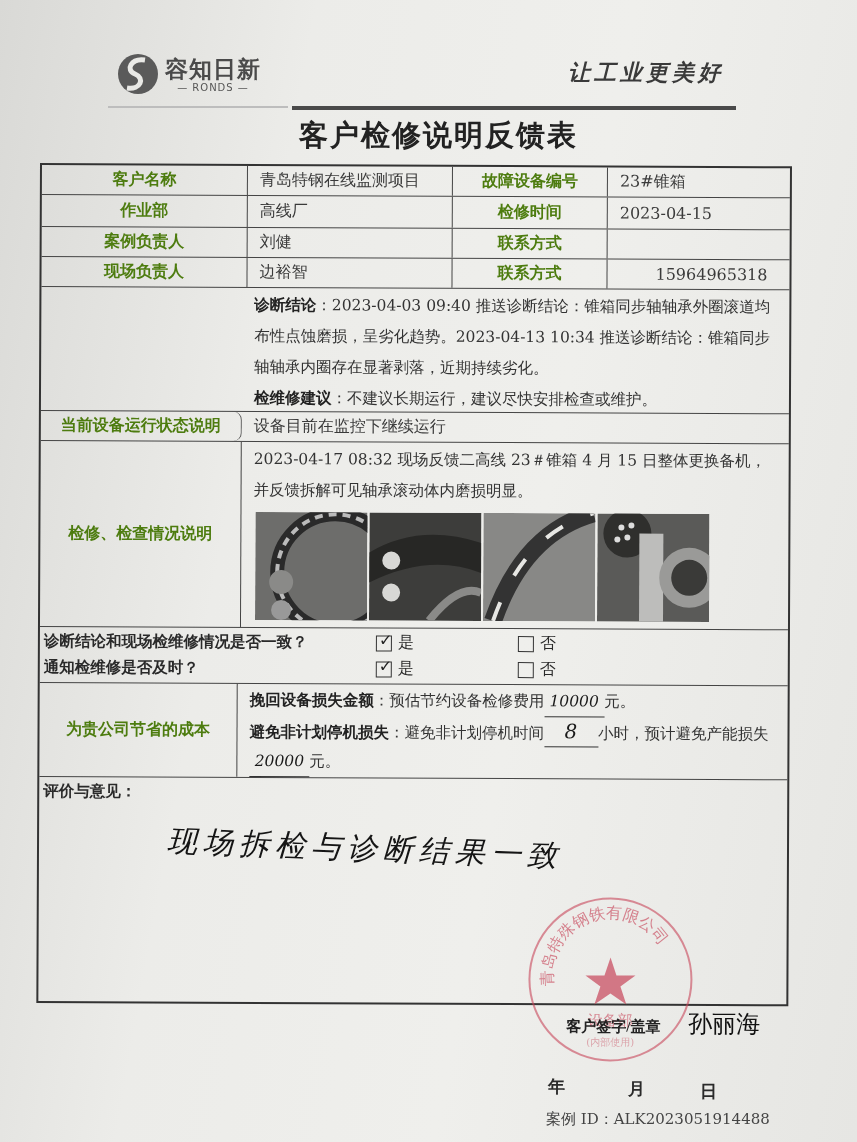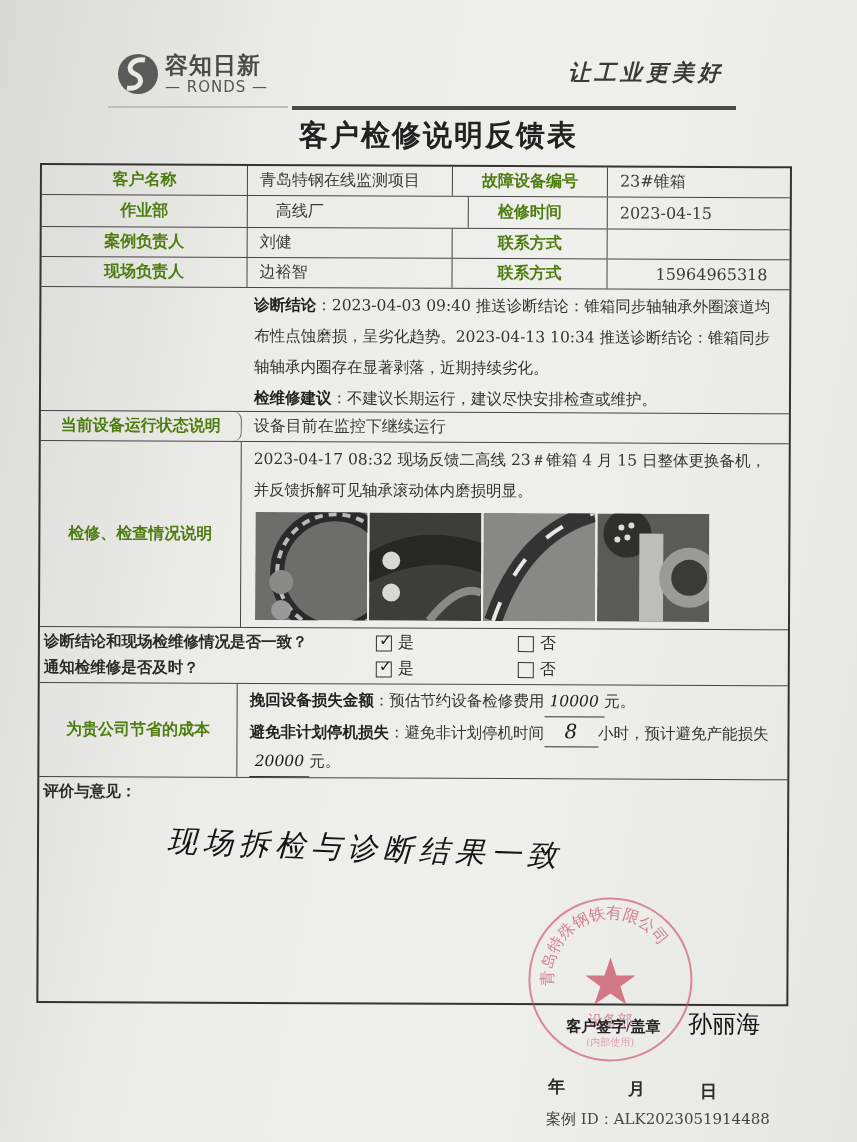--- a/index.html
+++ b/index.html
@@ -12,21 +12,21 @@
   }
   .page {
     position:absolute; left:0; top:0; width:857px; height:1142px;
   }
   
   .logo { position:absolute; left:115px; top:50px; display:flex; align-items:center; }
   .logo-mark { width:46px; height:48px; position:relative; }
   .logo-mark svg { width:46px; height:48px; }
   .logo-text { margin-left:4px; }
   .logo-cn { font-family:"DejaVu Sans", sans-serif; font-weight:bold; font-size:23px; color:#4a4a4a; letter-spacing:1px; line-height:26px; }
-  .logo-en { font-family:"DejaVu Sans", sans-serif; font-size:15px; color:#555; letter-spacing:1px; text-align:center; }
+  .logo-en { font-family:"DejaVu Sans", sans-serif; font-size:10px; color:#555; letter-spacing:1px; text-align:center; }
   .slogan { position:absolute; left:568px; top:58px; font-family:"DejaVu Serif", serif; font-size:22px; font-weight:bold; font-style:italic; color:#3a3a3a; letter-spacing:4px; }
   .hr-left { position:absolute; left:108px; top:106px; width:180px; height:2px; background:#bdbdbd; }
   .hr-right { position:absolute; left:292px; top:106px; width:444px; height:4px; background:#4a4a4a; }
   .title { position:absolute; left:0; width:857px; top:116px; text-align:center; font-family:"DejaVu Sans", sans-serif; font-weight:bold; font-size:29px; color:#222; letter-spacing:2px; padding-left:20px; box-sizing:border-box;}
 
   
   .form { position:absolute; left:40px; top:163px; width:752px; height:840px; border:2px solid #333; box-sizing:border-box; transform:rotate(0.25deg); transform-origin:left top;}
   .row { position:absolute; left:0; right:0; border-bottom:1.5px solid #444; box-sizing:border-box; }
   .cell { position:absolute; top:0; bottom:0; border-right:1.5px solid #444; box-sizing:border-box; display:flex; align-items:center; }
   .cell.last { border-right:none; }
@@ -78,21 +78,21 @@
 
     <div class="row" style="top:0;height:30px;">
       <div class="cell lbl" style="left:0;width:206px;">客户名称</div>
       <div class="cell val" style="left:206px;width:205px;">青岛特钢在线监测项目</div>
       <div class="cell lbl" style="left:411px;width:155px;">故障设备编号</div>
       <div class="cell val last" style="left:566px;right:0;">23#锥箱</div>
     </div>
 
     <div class="row" style="top:30px;height:32px;">
       <div class="cell lbl" style="left:0;width:206px;">作业部</div>
-      <div class="cell val" style="left:206px;width:205px;margin-left:16px;">高线厂</div>
+      <div class="cell val" style="left:206px;width:205px;">高线厂</div>
       <div class="cell lbl" style="left:411px;width:155px;">检修时间</div>
       <div class="cell val last" style="left:566px;right:0;">2023-04-15</div>
     </div>
 
     <div class="row" style="top:62px;height:30px;">
       <div class="cell lbl" style="left:0;width:206px;">案例负责人</div>
       <div class="cell val" style="left:206px;width:205px;">刘健</div>
       <div class="cell lbl" style="left:411px;width:155px;">联系方式</div>
     </div>
 

